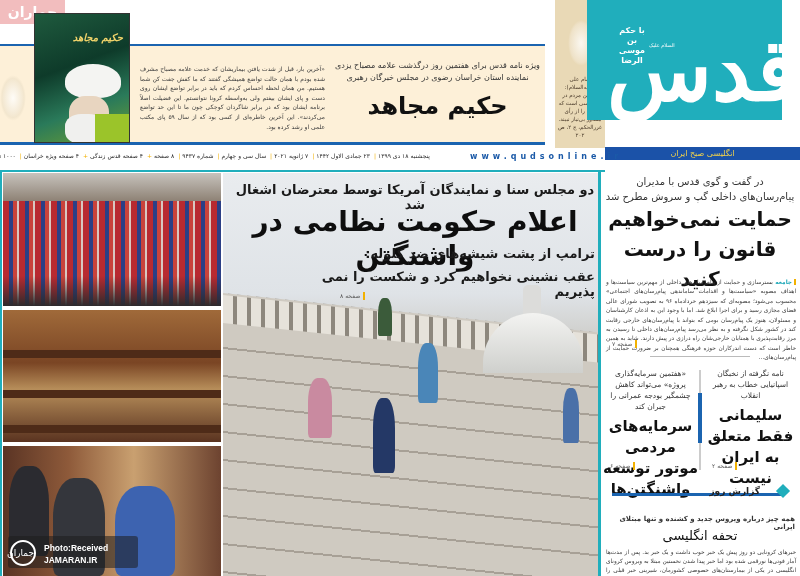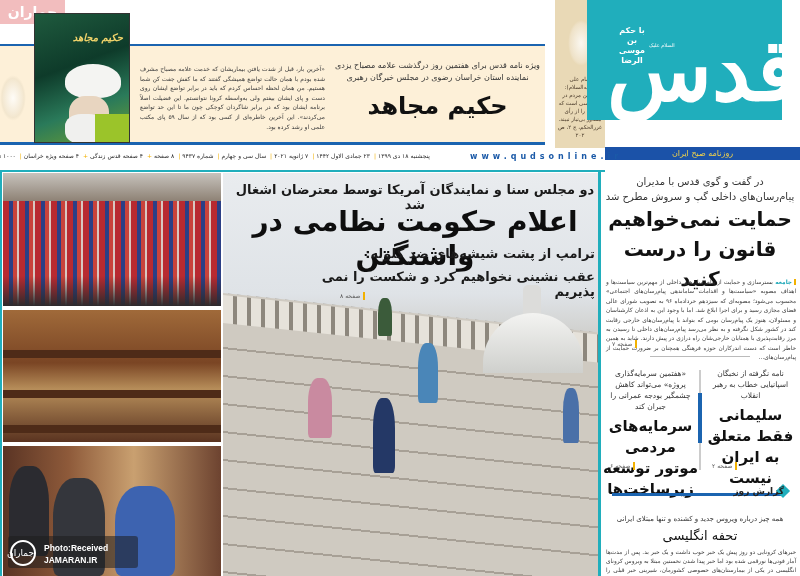--- a/index.html
+++ b/index.html
@@ -76,21 +76,21 @@
   .rc-divider { position: absolute; left: 650px; top: 356px; width: 100px; height: 1px; background: #bbb; }
 
   .mini-col { position: absolute; top: 368px; width: 95px; text-align: center; }
   .mini-kicker { font-size: 7.5px; color: #333; line-height: 11px; }
   .mini-title { font-size: 15px; font-weight: bold; color: #111; line-height: 21px; margin-top: 4px; }
   .mini-divider { position: absolute; left: 699px; top: 370px; width: 2px; height: 100px; background: #ccc; }
   .mini-divider-blue { position: absolute; left: 698px; top: 393px; width: 4px; height: 50px; background: #1b64b0; }
   .report-label { position: absolute; right: 6px; top: 486px; font-size: 9px; color: #222; font-weight: bold; }
   .report-bar { position: absolute; left: 612px; top: 493px; width: 170px; height: 3px; background: #1b64b0; }
   .report-diamond { position: absolute; left: 778px; top: 486px; width: 10px; height: 10px; background: #20aebc; transform: rotate(45deg); }
-  .report-kicker { position: absolute; left: 605px; top: 515px; width: 190px; text-align: center; font-size: 7px; color: #333; }
+  .report-kicker { position: absolute; left: 605px; top: 515px; width: 190px; font-size: 7px; color: #333; font-weight: bold; }
   .report-title { position: absolute; left: 605px; top: 528px; width: 190px; text-align: center; font-size: 13px; font-weight: normal; color: #111; }
   .report-body { position: absolute; left: 606px; top: 548px; width: 190px; font-size: 5.8px; line-height: 9px; color: #3a3a3a; text-align: justify; }
 </style>
 </head>
 <body>
 
 <div class="top-strip"></div>
 <div class="top-blue-line"></div>
 <div class="top-cream"></div>
 <div class="top-blue-line2"></div>
@@ -111,21 +111,21 @@
 
 <div class="top-tan"></div>
 <div class="ornament" style="left:568px;top:20px;"></div>
 <div class="tan-quote">امام علی (علیه‌السلام): برترین مردم در رأی کسی است که خود را از رأی مشاور بی‌نیاز نبیند. غررالحکم، ج ۲، ص ۲۰۲</div>
 
 <div class="masthead">
   <div class="mast-badge">با حکم بن موسی الرضا</div>
   <div class="mast-small">السلام علیک</div>
   <div class="mast-logo">قدس</div>
 </div>
-<div class="mast-bar">روزنامه صبح ایران</div>
+<div class="mast-bar">انگلیسی صبح ایران</div>
 
 <div class="date-line">
   <span>پنجشنبه ۱۸ دی ۱۳۹۹</span><span class="sep">|</span>
   <span>۲۳ جمادی الاول ۱۴۴۲</span><span class="sep">|</span>
   <span>۷ ژانویه ۲۰۲۱</span><span class="sep">|</span>
   <span>سال سی و چهارم</span><span class="sep">|</span>
   <span>شماره ۹۴۳۷</span><span class="sep">|</span>
   <span>۸ صفحه</span><span class="sep">+</span>
   <span>۴ صفحه قدس زندگی</span><span class="sep">+</span>
   <span>۴ صفحه ویژه خراسان</span><span class="sep">|</span>
@@ -203,23 +203,23 @@
 <div class="page-ref" style="left:712px;top:462px;">صفحه ۲</div>
 
 <div class="mini-divider"></div>
 <div class="mini-divider-blue"></div>
 
 <div class="mini-col" style="left:603px;">
   <div class="mini-kicker">«هفتمین سرمایه‌گذاری پروژه» می‌تواند کاهش چشمگیر بودجه عمرانی را جبران کند</div>
   <div class="mini-title">
     <div>سرمایه‌های مردمی</div>
     <div>موتور توسعه</div>
-    <div>زیرساخت‌ها</div>
+    <div>واشنگتن‌ها</div>
   </div>
 </div>
 <div class="page-ref" style="left:610px;top:462px;">صفحه ۶</div>
 
 <div class="report-bar"></div>
 <div class="report-diamond"></div>
-<div class="report-label" style="right:16px;margin-left:16px;">گزارش روز</div>
+<div class="report-label" style="right:40px;margin-left:16px;">گزارش روز</div>
 <div class="report-kicker">همه چیز درباره ویروس جدید و کشنده و تنها مبتلای ایرانی</div>
 <div class="report-title">تحفه انگلیسی</div>
 <div class="report-body">خبرهای کرونایی دو روز پیش یک خبر خوب داشت و یک خبر بد. پس از مدت‌ها آمار فوتی‌ها نورقمی شده بود اما خبر پیدا شدن نخستین مبتلا به ویروس کرونای انگلیسی در یکی از بیمارستان‌های خصوصی کشورمان، شیرینی خبر قبلی را به...</div>
 
 </body></html>

